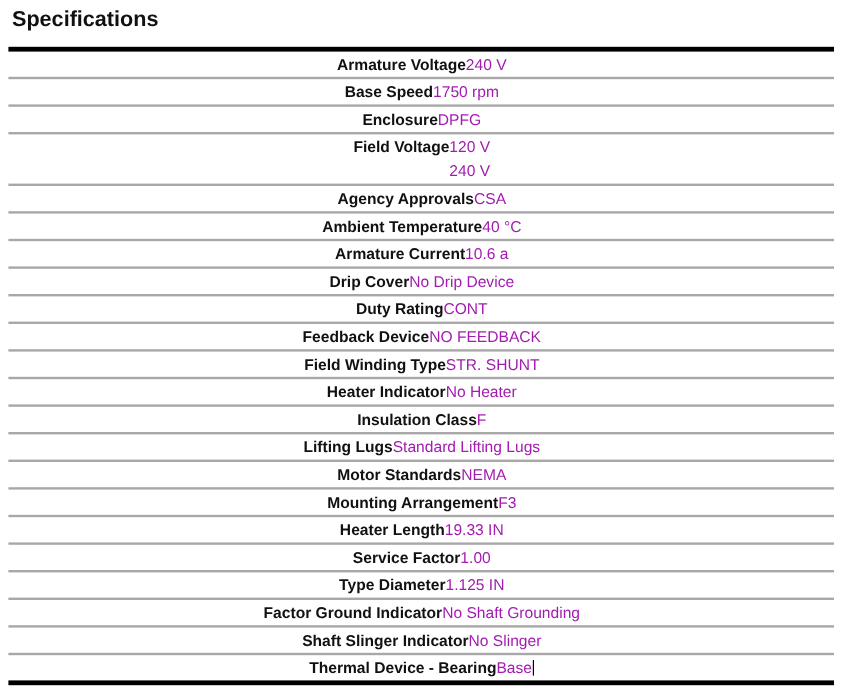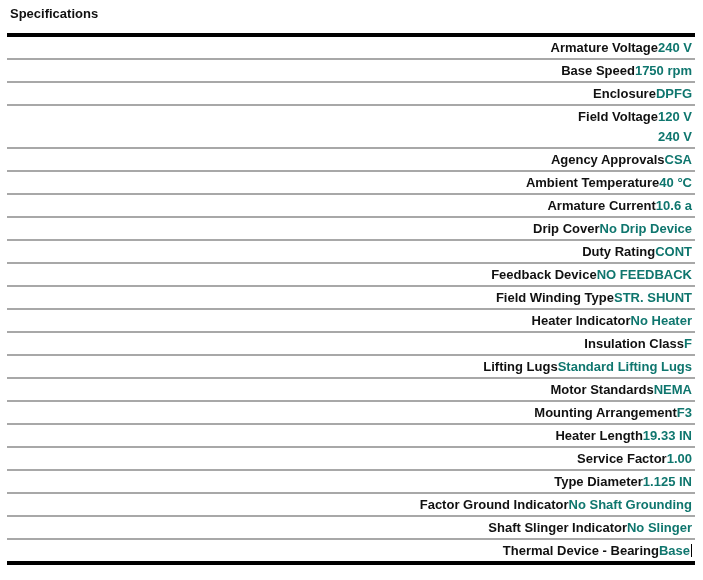--- a/index.html
+++ b/index.html
@@ -11,56 +11,56 @@
     font-family: "Liberation Sans", sans-serif;
     color: #1a1a1a;
     -webkit-font-smoothing: antialiased;
   }
   .page {
     padding: 6px 8px 0 7px;
     box-sizing: border-box;
     width: 703px;
   }
   .section-title {
-    font-size: 13px;
+    font-size: 18px;
     font-weight: bold;
     margin: 0 0 0 3px;
     color: #111111;
   }
   .spec-table {
     margin-top: 12px;
     width: 688px;
     border-top: 4px solid #000000;
     border-bottom: 4px solid #000000;
   }
   .row {
     display: flex;
-    justify-content: flex-end;
+    justify-content: center;
     align-items: flex-start;
     border-bottom: 2px solid #a8a8a8;
     padding: 1px 3px 0 4px;
     box-sizing: border-box;
   }
   .row:last-child {
     border-bottom: none;
   }
   .label {
     font-size: 13px;
     font-weight: bold;
     line-height: 20px;
     white-space: nowrap;
     color: #111111;
   }
   .value {
     font-size: 13px;
-    font-weight: bold;
+    font-weight: normal;
     line-height: 20px;
     text-align: right;
     white-space: nowrap;
-    color: #0f766e;
+    color: #a21caf;
   }
   .value .vline {
     display: block;
     line-height: 20px;
   }
   .caret {
     display: inline-block;
     width: 1px;
     height: 13px;
     background: #000000;

